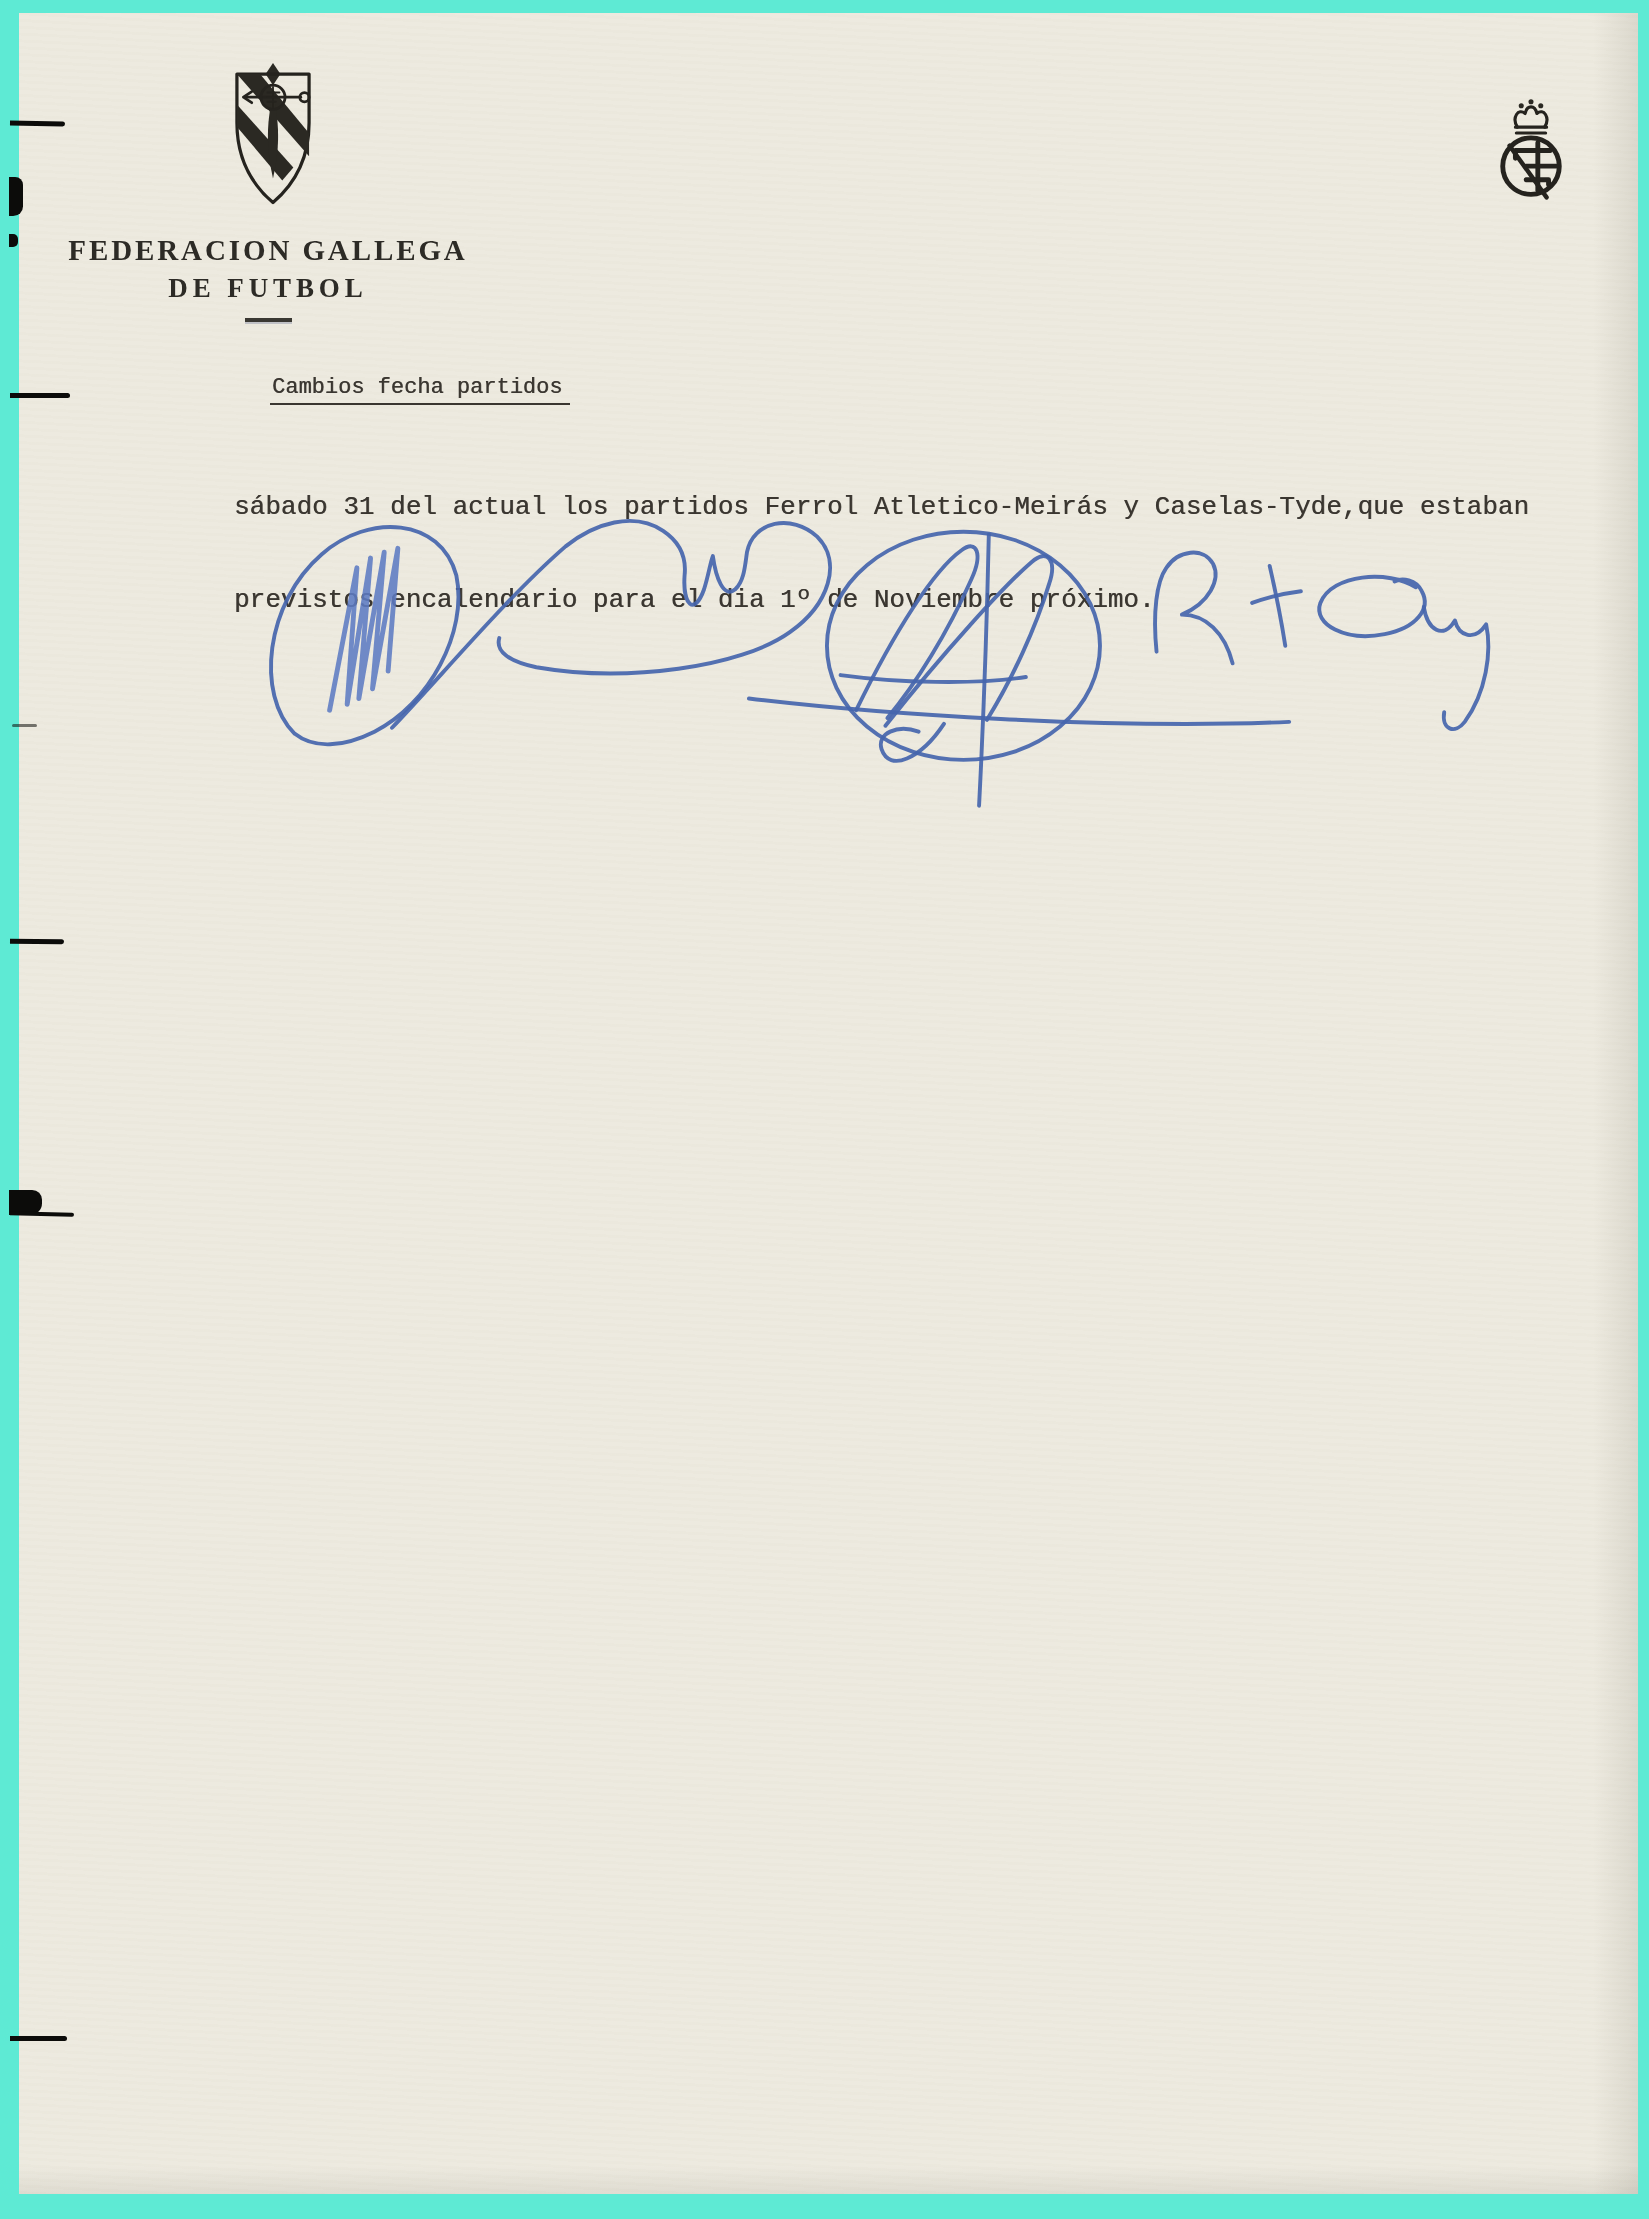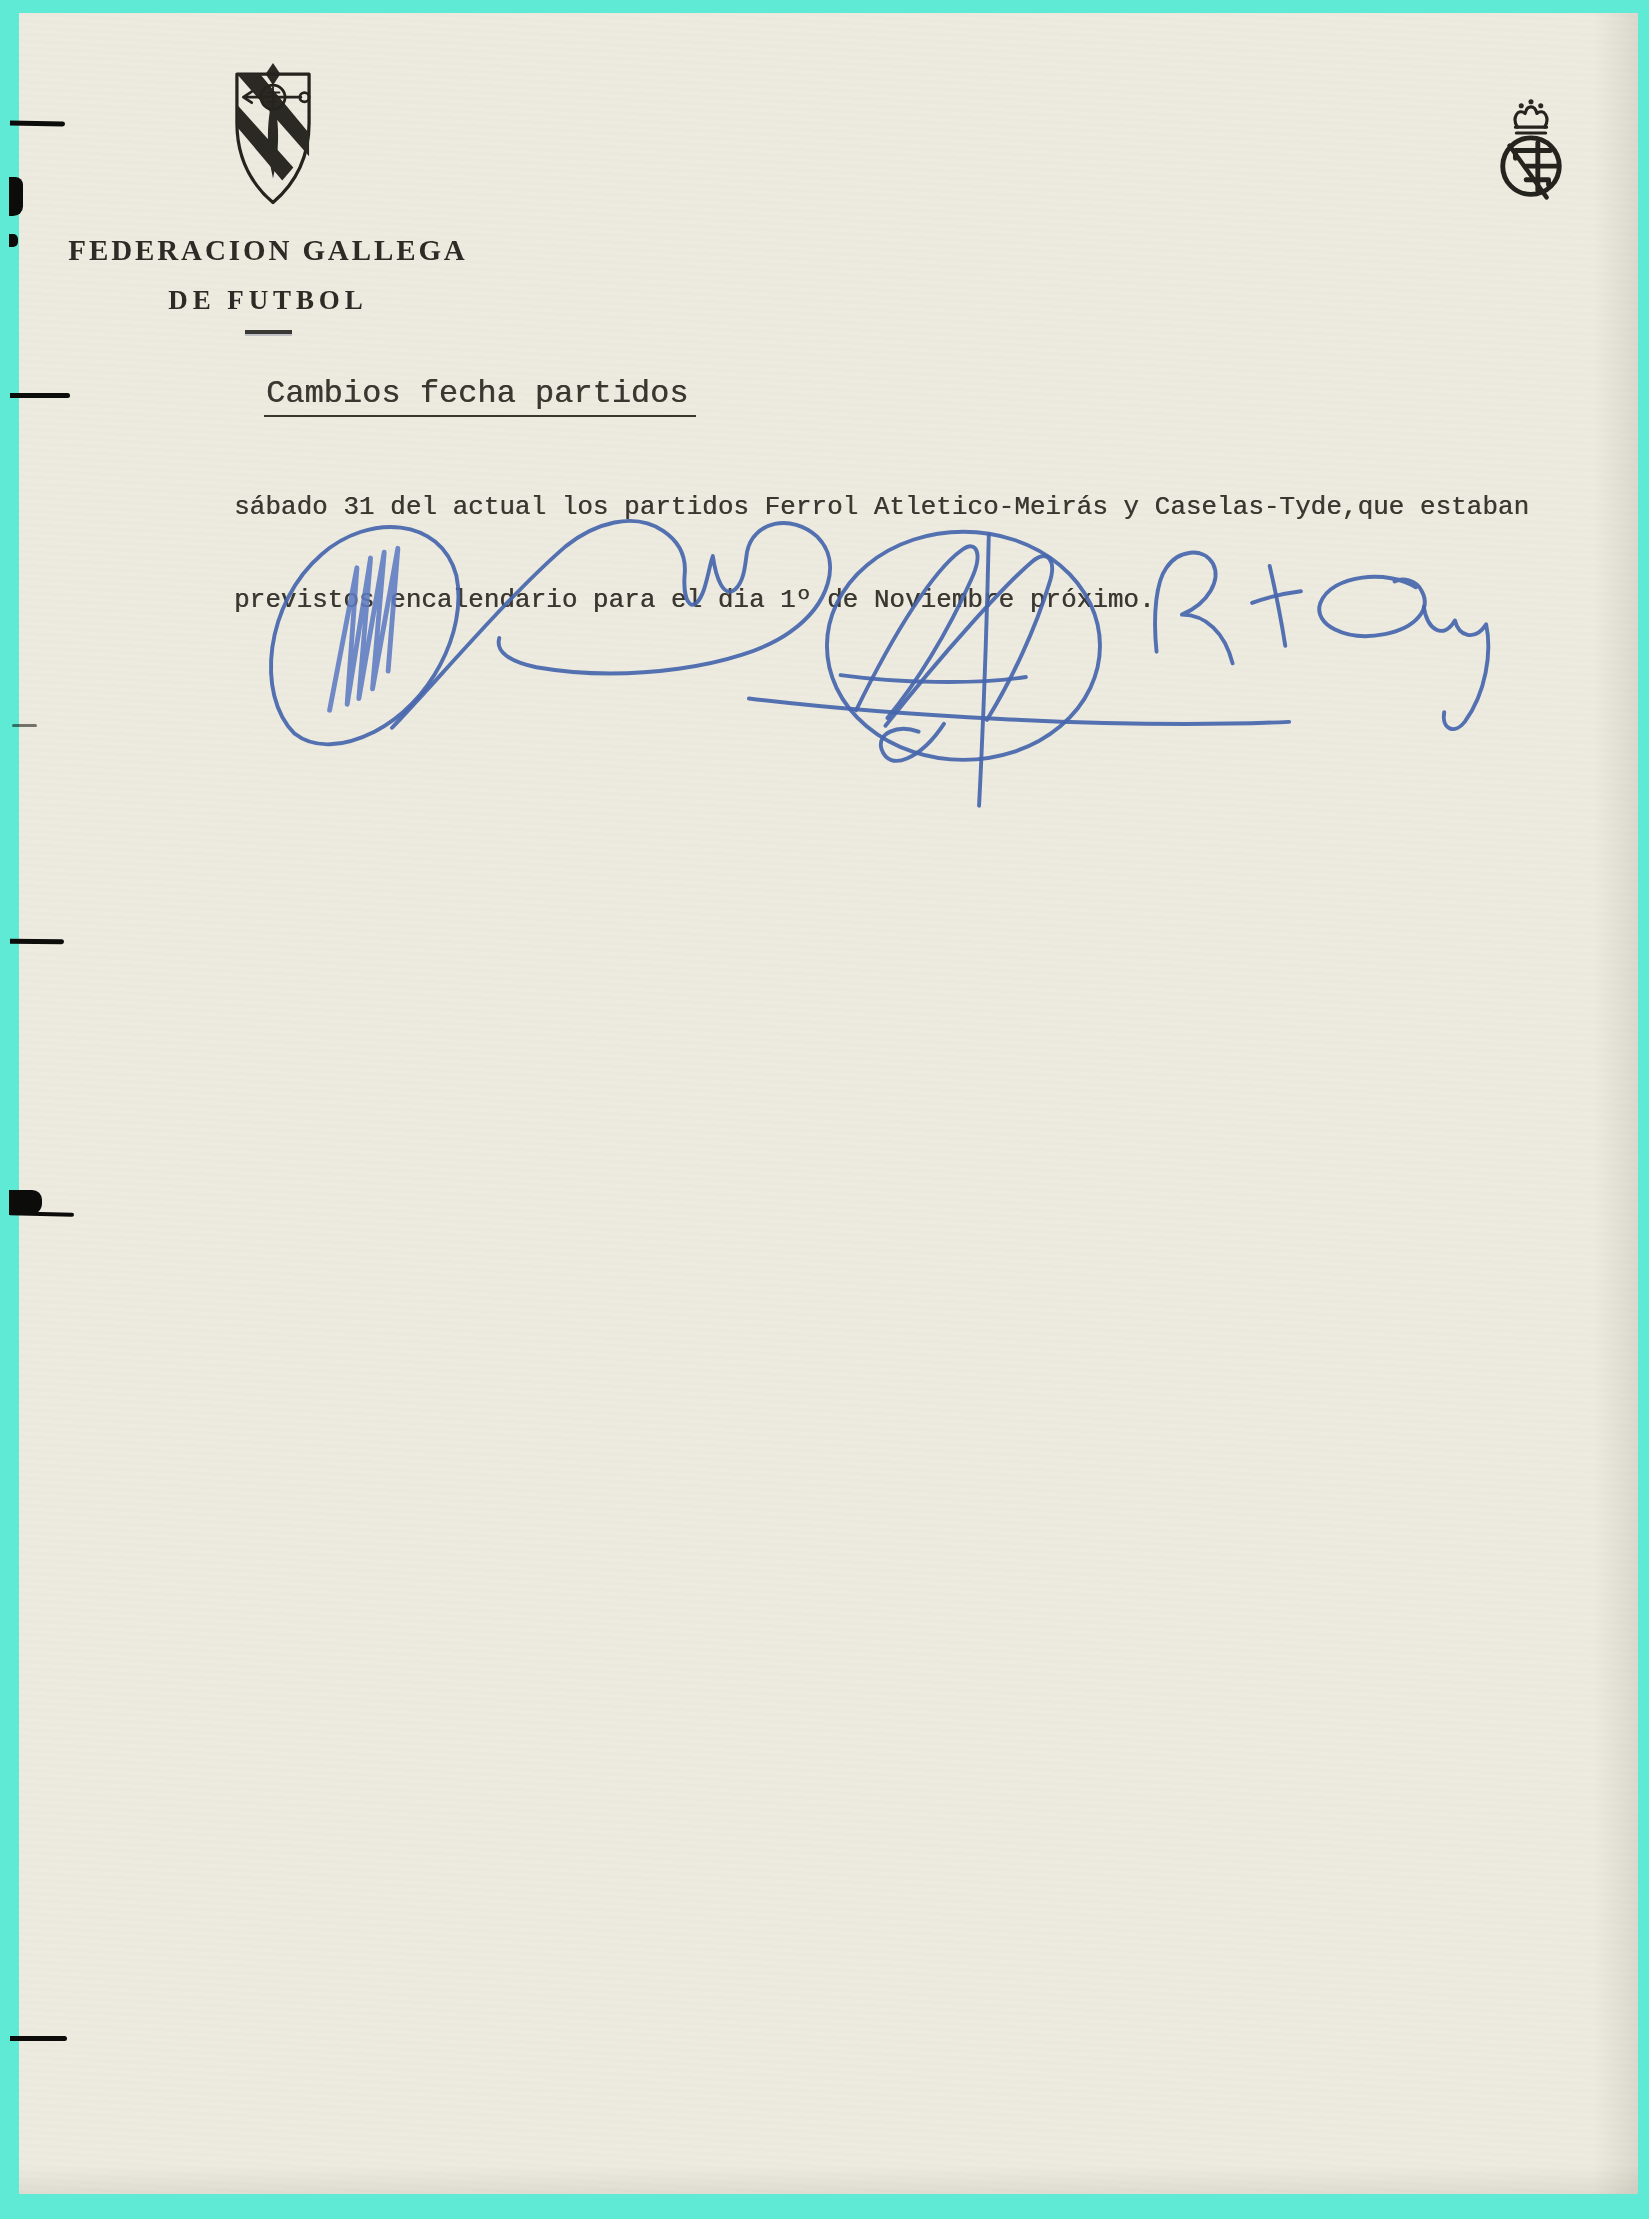--- a/index.html
+++ b/index.html
@@ -14,29 +14,29 @@
   .paper-shade-bottom{position:absolute;left:0;right:0;bottom:0;height:29px;
          background:linear-gradient(to bottom,rgba(60,55,40,0) 0%,rgba(60,55,40,.08) 100%);}
   .paper-grain{position:absolute;inset:0;opacity:.5;
          background:repeating-linear-gradient(3deg,rgba(120,110,90,.03) 0 2.9px,rgba(255,255,255,.03) 2.9px 6.8px);}
   
   .tear{position:absolute;background:#0c0c0a;}
   
   .letterhead{position:absolute;left:68px;top:234px;width:400px;text-align:center;
          color:#2d2b26;font-family:"Liberation Serif",serif;font-weight:bold;}
   .org1{font-size:29px;letter-spacing:2.9px;white-space:nowrap;}
-  .org2{font-size:27px;letter-spacing:4.9px;margin-top:18px;white-space:nowrap;}
+  .org2{font-size:27px;letter-spacing:4.9px;margin-top:6px;white-space:nowrap;}
   .org-rule{width:47px;height:3.9px;background:#3a3832;margin:13.7px auto 0 auto;
          box-shadow:0 2px 0 rgba(60,70,120,.25);}
   .logo-left{position:absolute;left:226px;top:62px;width:94px;height:148px;}
   .logo-right{position:absolute;left:1486px;top:94px;width:90px;height:117px;}
   
   .typed{font-family:"Liberation Mono","DejaVu Sans Mono",monospace;color:#3a3630;
          text-shadow:0.5px 0 0 rgba(58,54,48,.75);}
-  .doc-title{position:absolute;left:264px;top:375px;font-size:32px;
+  .doc-title{position:absolute;left:270px;top:375px;font-size:22px;
          border-bottom:2.9px solid #3a3630;padding:0 7.8px 2.9px 2px;white-space:nowrap;}
   .doc-body{position:absolute;left:234px;top:430px;font-size:26px;line-height:31px;white-space:pre;}
   .doc-line.indent{padding-left:30px;}
   
   .sig-layer{position:absolute;left:0;top:0;width:1649px;height:2220px;pointer-events:none;}
   .ink{fill:none;stroke:#4565ad;stroke-width:4;stroke-linecap:round;stroke-linejoin:round;opacity:.92;}
   .ink2{fill:none;stroke:#5d7bc3;stroke-width:5;stroke-linecap:round;stroke-linejoin:round;opacity:.88;}
   .crest{stroke:#25231e;fill:none;stroke-linecap:round;stroke-linejoin:round;}
   .crest-fill{fill:#2b2923;stroke:none;}
 </style>

